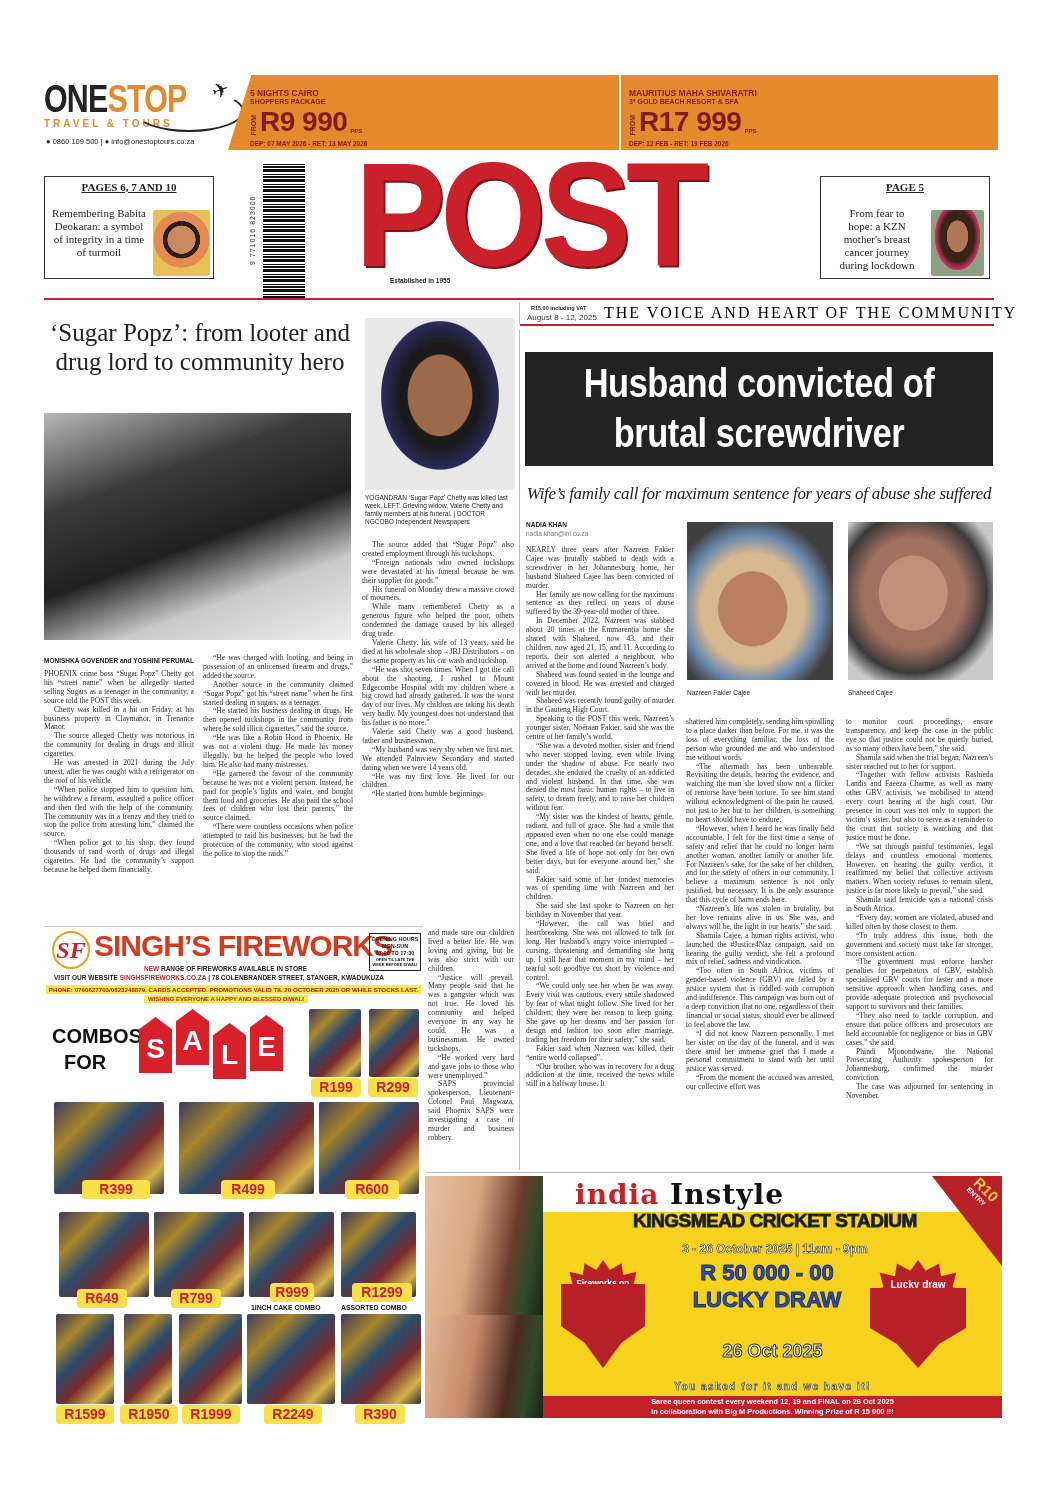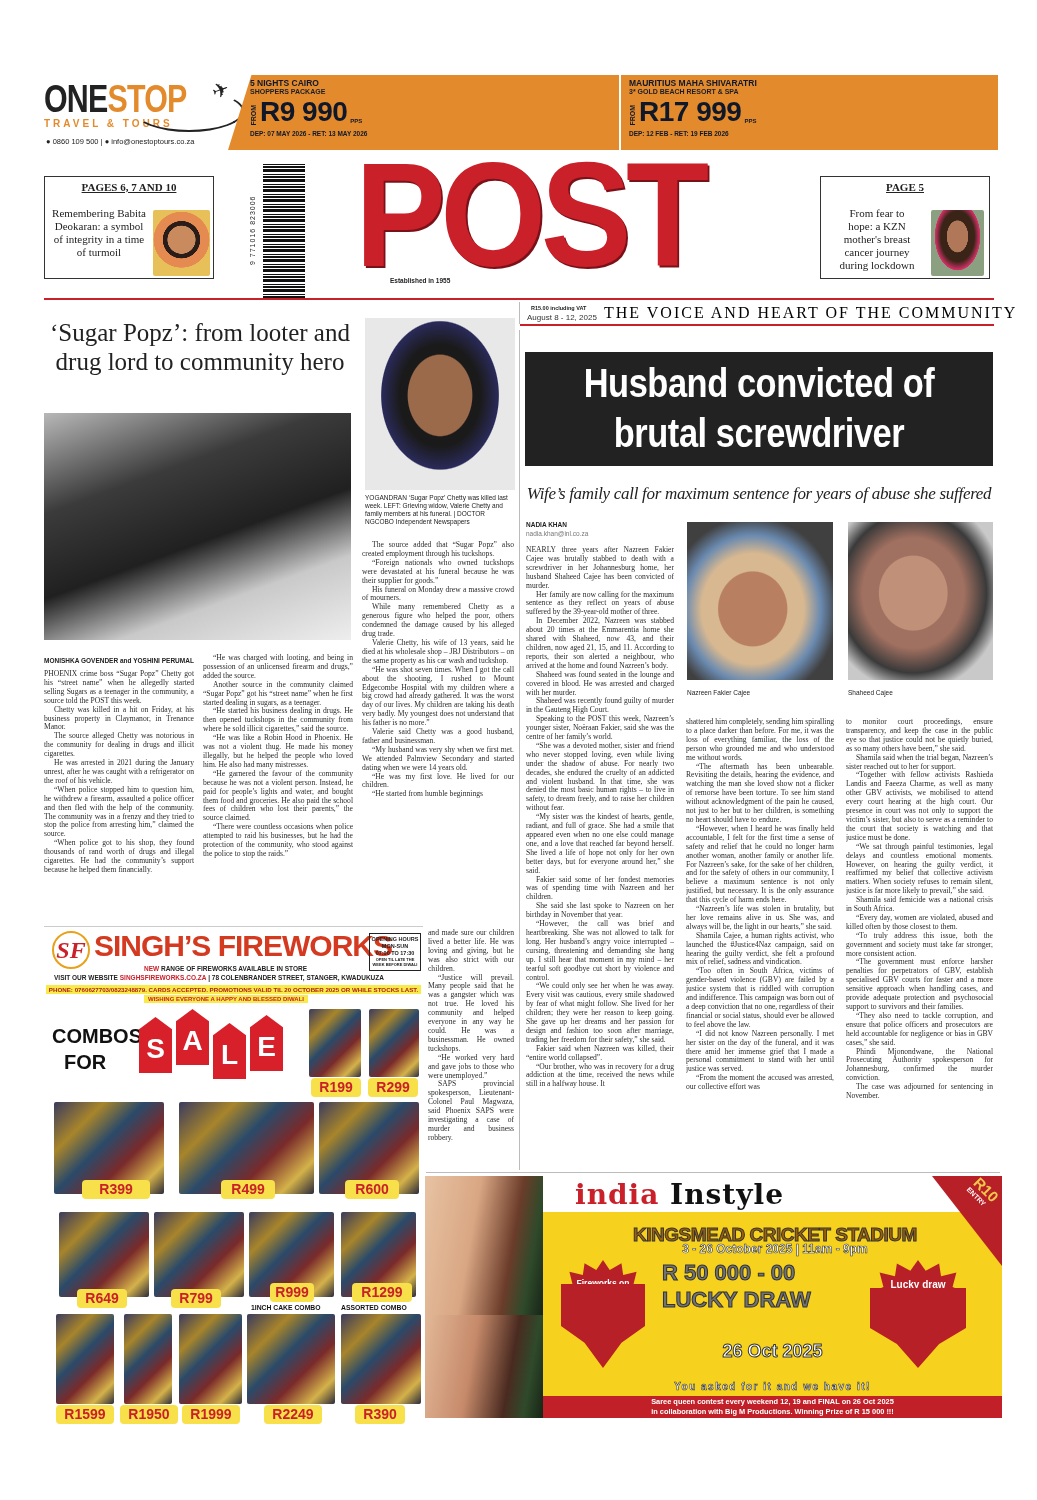--- a/index.html
+++ b/index.html
@@ -7,21 +7,21 @@
 .abs{position:absolute}
 
 .logo{left:44px;top:80px;width:190px;height:70px}
 .logo .one{font-family:"Liberation Sans",sans-serif;font-weight:900;font-size:38px;letter-spacing:-1px;line-height:38px;color:#222;display:inline-block;transform:scaleX(.8);transform-origin:left}
 .logo .one span{color:#e38b2c}
 .logo .tt{font-family:"Liberation Sans",sans-serif;font-weight:700;font-size:10px;letter-spacing:3px;color:#e38b2c;margin-top:0}
 .logo .plane{position:absolute;left:168px;top:-2px;font-size:20px;color:#222;transform:rotate(-20deg)}
 .logo .swoosh{position:absolute;left:90px;top:10px;width:110px;height:42px;border:2px solid #222;border-radius:50%;border-top-color:transparent;border-left-color:transparent}
 .contact{left:46px;top:137px;font-family:"Liberation Sans",sans-serif;font-size:7.5px;color:#222}
 .deals{left:228px;top:75px;width:770px;height:75px;display:flex;gap:2px}
-.deal{flex:1;background:#e38b2c;color:#0f172a;font-family:"Liberation Sans",sans-serif;padding:3px 8px;position:relative}
+.deal{flex:1;background:#e38b2c;color:#7f1d1d;font-family:"Liberation Sans",sans-serif;padding:13px 8px;position:relative}
 .deal:first-child{clip-path:polygon(6% 0,100% 0,100% 100%,0 100%)}
 .deal:first-child{padding-left:22px}
 .deal .t1{font-weight:700;font-size:8.5px;line-height:10px}
 .deal .t2{font-weight:700;font-size:7px;line-height:8px;opacity:.95}
 .deal .price{display:flex;align-items:flex-end;margin-top:2px}
 .deal .from{font-size:7px;font-weight:700;writing-mode:vertical-rl;transform:rotate(180deg);margin-right:2px;line-height:8px}
 .deal .amt{font-weight:900;font-size:28px;line-height:28px;letter-spacing:-.5px}
 .deal .pps{font-size:6px;font-weight:700;margin-left:3px;margin-bottom:2px}
 .deal .dep{font-size:6.5px;font-weight:700;margin-top:4px}
 
@@ -73,24 +73,24 @@
 .combolbl{position:absolute;font-family:"Liberation Sans",sans-serif;font-weight:700;font-size:6.8px;color:#111}
 
 .india{left:425px;top:1176px;width:577px;height:139px}
 .india .woman{position:absolute;left:0;top:0;width:118px;height:139px;background:linear-gradient(100deg,#e7c3a3 0%,#d9a683 40%,#6b3c2a 70%,#2f4a2a 85%,#172417 100%)}
 .india .top{position:absolute;left:118px;top:0;width:459px;height:36px;background:#fff}
 .india .logo2{position:absolute;left:150px;top:2px;font-family:"DejaVu Serif",serif;font-weight:700;font-size:28px;color:#111;letter-spacing:1px}
 .india .logo2 span{color:#c9202a}
 .india .corner{position:absolute;right:0;top:0;width:70px;height:90px;background:#b82028;clip-path:polygon(0 0,100% 0,100% 100%)}
 .india .entry{position:absolute;right:4px;top:4px;color:#f0c84a;font-family:"Liberation Sans",sans-serif;font-weight:900;font-size:15px;transform:rotate(45deg)}
 .india .yellow{position:absolute;left:118px;top:36px;width:459px;height:103px;background:#f6d21e}
-.india .stad{position:absolute;left:140px;top:48px;width:420px;text-align:center;font-family:"Liberation Sans",sans-serif;font-weight:900;font-size:19px;color:#a16207;-webkit-text-stroke:1px #333;letter-spacing:-.5px}
+.india .stad{position:absolute;left:140px;top:34px;width:420px;text-align:center;font-family:"Liberation Sans",sans-serif;font-weight:900;font-size:19px;color:#0f172a;-webkit-text-stroke:1px #333;letter-spacing:-.5px}
 .india .dates{position:absolute;left:140px;top:66px;width:420px;text-align:center;font-family:"Liberation Sans",sans-serif;font-weight:900;font-size:12px;color:#fff;-webkit-text-stroke:.6px #333}
 .burst{position:absolute;background:#b82028;color:#fff;font-family:"Liberation Sans",sans-serif;font-weight:900;text-align:center;clip-path:polygon(50% 0,58% 12%,72% 4%,74% 18%,90% 14%,86% 30%,100% 36%,90% 48%,100% 62%,86% 68%,90% 84%,74% 80%,70% 96%,58% 86%,50% 100%,42% 86%,30% 96%,26% 80%,10% 84%,14% 68%,0 62%,10% 48%,0 36%,14% 30%,10% 14%,26% 18%,28% 4%,42% 12%)}
-.india .mid{position:absolute;text-align:left;font-family:"Liberation Sans",sans-serif;font-weight:900;color:#737373;-webkit-text-stroke:1px #333;width:210px}
+.india .mid{position:absolute;text-align:center;font-family:"Liberation Sans",sans-serif;font-weight:900;color:#1d4ed8;-webkit-text-stroke:1px #333;width:210px}
 .india2{left:425px;top:1315px;width:577px;height:103px}
 .india2 .yellow{position:absolute;left:118px;top:0;width:459px;height:81px;background:#f6d21e}
 .india2 .woman{position:absolute;left:0;top:0;width:118px;height:103px;background:linear-gradient(100deg,#e2b898 0%,#c68a6a 40%,#4a2a20 70%,#2f4a2a 85%,#172417 100%)}
 .india2 .red{position:absolute;left:118px;top:81px;width:459px;height:22px;background:#c12028;color:#fff;font-family:"Liberation Sans",sans-serif;font-weight:900;font-size:7.4px;text-align:center;line-height:10px;padding-top:1px}
 .india2 .asked{position:absolute;left:118px;top:66px;width:459px;text-align:center;font-family:"Liberation Sans",sans-serif;font-weight:900;font-size:10px;color:#fff;-webkit-text-stroke:.6px #333;letter-spacing:1.5px}
 </style>
 </head>
 <body>
 
 <div class="abs logo">
@@ -153,21 +153,21 @@
 <div class="abs h1">‘Sugar Popz’: from looter and drug lord to community hero</div>
 <div class="abs photo" style="left:44px;top:413px;width:307px;height:227px"></div>
 <div class="abs photo" style="left:365px;top:318px;width:150px;height:172px;background:radial-gradient(ellipse at 50% 45%,#9a6a4a 0 30%,#1a1a1a 31% 38%,#2a2a5a 55%,#e8e8e8 56%)"></div>
 <div class="abs caption" style="left:365px;top:494px;width:150px">YOGANDRAN ‘Sugar Popz’ Chetty was killed last week. LEFT: Grieving widow, Valerie Chetty and family members at his funeral. | DOCTOR NGCOBO Independent Newspapers</div>
 <div class="abs byline" style="left:44px;top:657px">MONISHKA GOVENDER and YOSHINI PERUMAL</div>
 
 <div class="abs col" style="left:44px;top:670px;width:150px;height:240px">
   <p class="first">PHOENIX crime boss “Sugar Popz” Chetty got his “street name” when he allegedly started selling Sugars as a teenager in the community, a source told the POST this week.</p>
   <p>Chetty was killed in a hit on Friday, at his business property in Claymanor, in Trenance Manor.</p>
   <p>The source alleged Chetty was notorious in the community for dealing in drugs and illicit cigarettes.</p>
-  <p>He was arrested in 2021 during the January unrest, after he was caught with a refrigerator on the roof of his vehicle.</p>
+  <p>He was arrested in 2021 during the July unrest, after he was caught with a refrigerator on the roof of his vehicle.</p>
   <p>“When police stopped him to question him, he withdrew a firearm, assaulted a police officer and then fled with the help of the community. The community was in a frenzy and they tried to stop the police from arresting him,” claimed the source.</p>
   <p>“When police got to his shop, they found thousands of rand worth of drugs and illegal cigarettes. He had the community’s support because he helped them financially.</p>
 </div>
 <div class="abs col" style="left:203px;top:654px;width:150px;height:258px">
   <p>“He was charged with looting, and being in possession of an unlicensed firearm and drugs,” added the source.</p>
   <p>Another source in the community claimed “Sugar Popz” got his “street name” when he first started dealing in sugars, as a teenager.</p>
   <p>“He started his business dealing in drugs. He then opened tuckshops in the community from where he sold illicit cigarettes,” said the source.</p>
   <p>“He was like a Robin Hood in Phoenix. He was not a violent thug. He made his money illegally, but he helped the people who loved him. He also had many mistresses.</p>
   <p>“He garnered the favour of the community because he was not a violent person. Instead, he paid for people’s lights and water, and bought them food and groceries. He also paid the school fees of children who lost their parents,” the source claimed.</p>
   <p>“There were countless occasions when police attempted to raid his businesses, but he had the protection of the community, who stood against the police to stop the raids.”</p>

